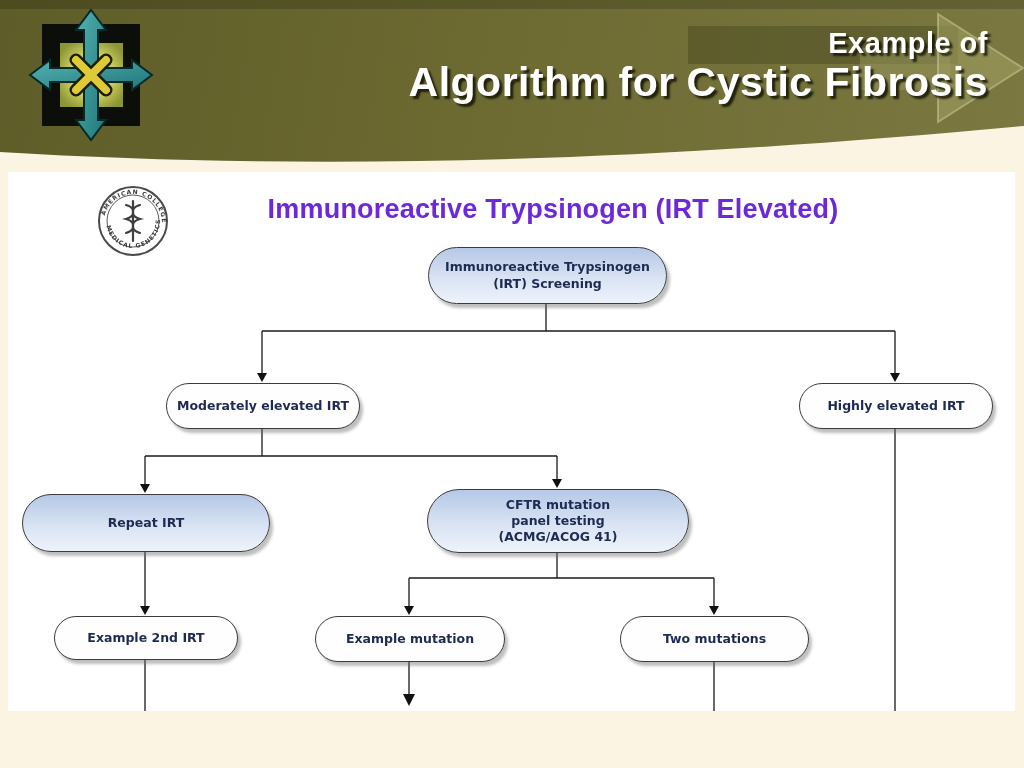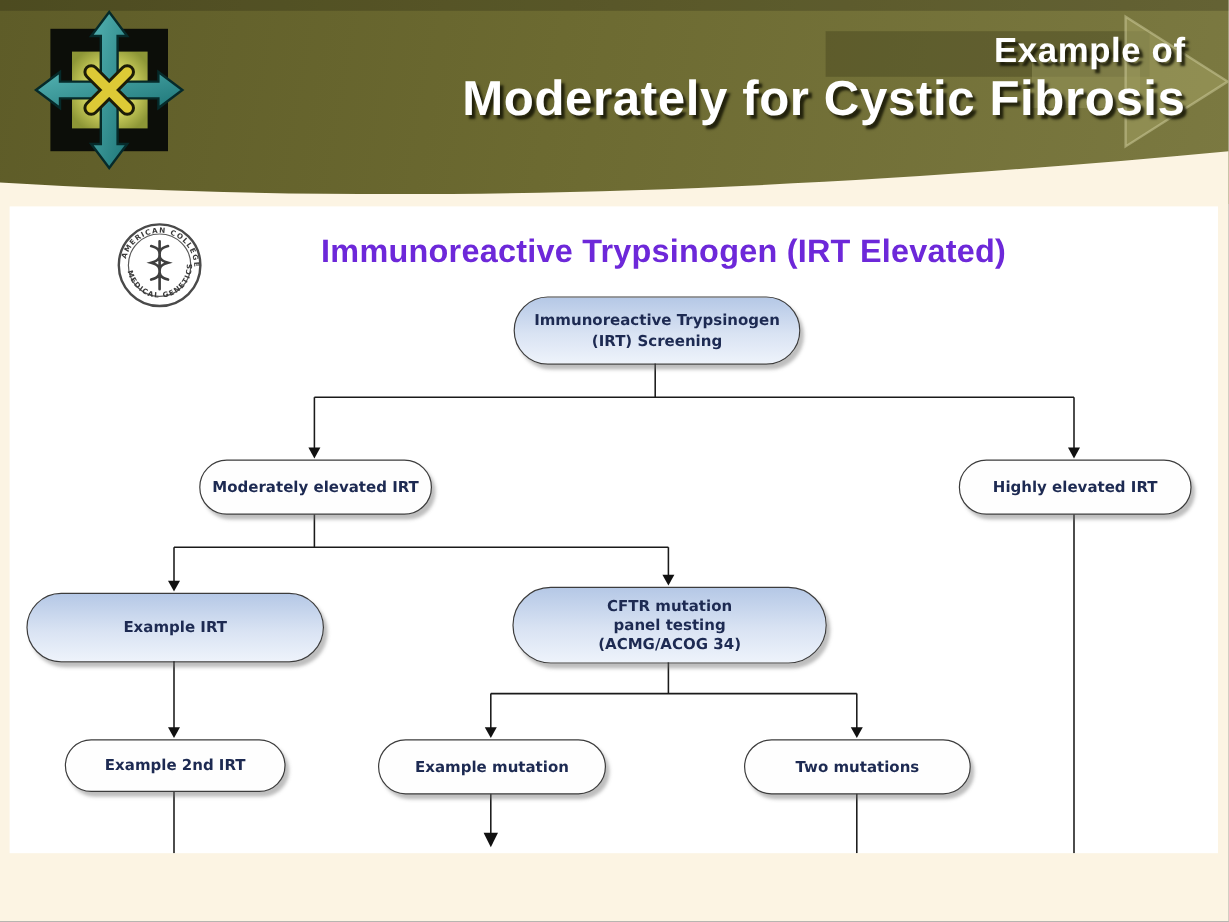--- a/index.html
+++ b/index.html
@@ -71,21 +71,21 @@
       <polygon points="65,4 80,24 72,24 72,114 80,114 65,134 50,114 58,114 58,24 50,24" fill="url(#gt)" stroke="#062a2a" stroke-width="2"></polygon>
 
       <polygon points="4,69 24,54 24,62 106,62 106,54 126,69 106,84 106,76 24,76 24,84" fill="url(#gt)" stroke="#062a2a" stroke-width="2"></polygon>
 
       <path d="M50,54 L80,84 M80,54 L50,84" stroke="#1c1c08" stroke-width="13" stroke-linecap="round"></path>
       <path d="M50,54 L80,84 M80,54 L50,84" stroke="#ddca36" stroke-width="8" stroke-linecap="round"></path>
     </svg>
 
     <div class="slide-title">
       <div class="l1">Example of</div>
-      <div class="l2">Moderately for Cystic Fibrosis</div>
+      <div class="l2">Algorithm for Cystic Fibrosis</div>
     </div>
   </div>
 
   <div id="panel">
 
     <svg id="seal" width="80" height="76" viewBox="0 0 80 76">
       <defs>
         <path id="rimtop" d="M11,40 A29,29 0 0 1 69,40"></path>
         <path id="rimbot" d="M13,38 A27,27 0 0 0 67,38"></path>
       </defs>
@@ -131,25 +131,25 @@
       <path class="l" d="M887,255 V539"></path>
     </svg>
 
     <div class="node white" style="left:158px;top:211px;width:192px;height:44px;">Moderately elevated IRT</div>
 
     <div class="node blue" style="left:420px;top:75px;width:237px;height:55px;">Immunoreactive Trypsinogen
 (IRT) Screening</div>
 
     <div class="node white" style="left:791px;top:211px;width:192px;height:44px;">Highly elevated IRT</div>
 
-    <div class="node blue" style="left:14px;top:322px;width:246px;height:56px;">Example IRT</div>
+    <div class="node blue" style="left:14px;top:322px;width:246px;height:56px;">Repeat IRT</div>
 
     <div class="node blue" style="left:419px;top:317px;width:260px;height:62px;">CFTR mutation
 panel testing
-(ACMG/ACOG 34)</div>
+(ACMG/ACOG 41)</div>
 
     <div class="node white" style="left:46px;top:444px;width:182px;height:42px;">Example 2nd IRT</div>
 
     <div class="node white" style="left:307px;top:444px;width:188px;height:44px;">Example mutation</div>
 
     <div class="node white" style="left:612px;top:444px;width:187px;height:44px;">Two mutations</div>
   </div>
 </div>
 
 </body></html>

